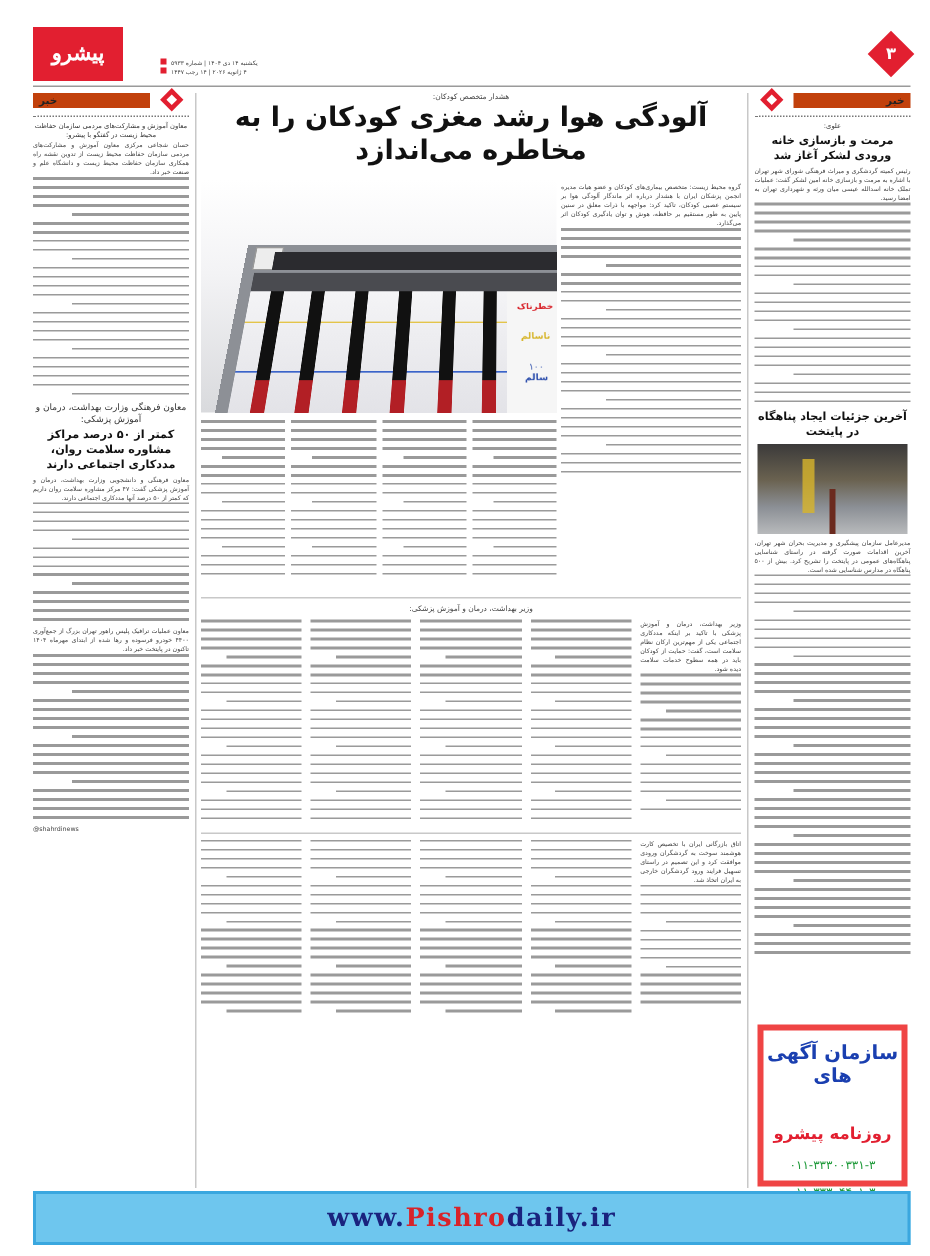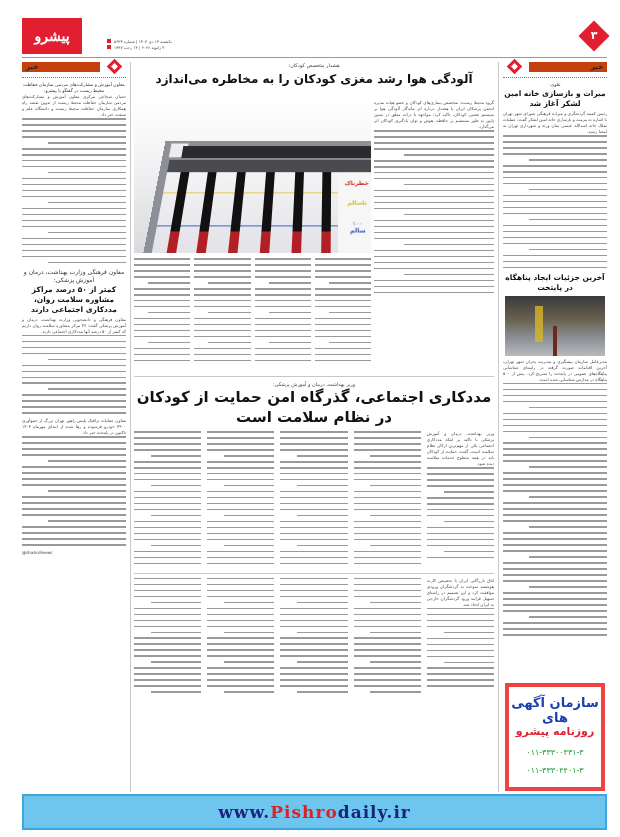--- a/index.html
+++ b/index.html
@@ -42,39 +42,39 @@
 
   .kicker { font-size: 4.5px; text-align: center; color: #333; line-height: 6px; }
   .side-head { font-size: 7.5px; font-weight: bold; text-align: center; line-height: 10px; color: #111; margin: 1px 0 2px; }
   .body-text { font-size: 4.2px; line-height: 6px; color: #444; text-align: justify; }
 
   .filler { display: block; }
   .filler i { display: block; height: 1.6px; background: #9a9a9a; margin: 0 0 4.4px 0; }
   .filler i:nth-child(5n) { width: 75%; margin-left: auto; }
 
   .main-kicker { font-size: 5px; text-align: center; color: #444; }
-  .main-head { font-size: 12px; font-weight: bold; text-align: center; color: #111; line-height: 22px; letter-spacing: -0.5px; }
+  .main-head { font-size: 18px; font-weight: bold; text-align: center; color: #111; line-height: 22px; letter-spacing: -0.5px; }
   .sub-head { font-size: 14px; font-weight: bold; text-align: center; color: #111; line-height: 18px; }
 
   .photo-main { position: absolute; left: 0; top: 38px; width: 237px; height: 155px; overflow: hidden;
                 background: linear-gradient(180deg,#ffffff 0%,#f3f3f5 40%,#d9dadd 100%); }
   .board { position: absolute; left: 20px; top: 36px; width: 230px; height: 130px; background: #8d9096;
            transform: perspective(300px) rotateX(18deg) skewX(-4deg); }
   .board .screen { position: absolute; left: 20px; top: 6px; width: 200px; height: 14px; background: #2b2b2f; }
   .board .headers { position: absolute; left: 8px; top: 22px; width: 214px; height: 14px; background: #4a4b50; }
   .board .field { position: absolute; left: 8px; top: 36px; width: 214px; height: 92px; background: linear-gradient(180deg,#f4f4f6,#e1e1e6); }
   .stripe { position: absolute; top: 36px; width: 9px; height: 92px; background: #111; }
   .stripe::after { content: ""; position: absolute; bottom: 0; left: 0; width: 9px; height: 30px; background: #b21f25; }
   .hline { position: absolute; left: 8px; width: 214px; height: 1px; }
   .legend-panel { position: absolute; right: 8px; top: 36px; width: 38px; height: 92px; background: #f6f6f6; font-size: 6px; text-align: center; }
   .sign { position: absolute; left: 6px; top: 2px; width: 20px; height: 18px; background: #ededed; border: 1px solid #999; }
 
   .ad-box { position: absolute; left: 505px; top: 683px; width: 100px; height: 108px; border: 4px solid #ef4444; background: #fff; text-align: center; direction: rtl; }
   .ad-box .l1 { color: #1a3fb0; font-weight: bold; font-size: 13px; margin-top: 8px; }
-  .ad-box .l2 { color: #e21f30; font-weight: bold; font-size: 11px; margin-top: 0; text-align: center; }
+  .ad-box .l2 { color: #e21f30; font-weight: bold; font-size: 11px; margin-top: 24px; text-align: center; }
   .ad-box .l3 { color: #1f9a3a; font-size: 8px; margin-top: 10px; direction: ltr; }
   .ad-box .l4 { color: #1f9a3a; font-size: 8px; margin-top: 9px; direction: ltr; }
 
   .footer-banner { position: absolute; left: 22px; top: 794px; width: 585px; height: 36px; background: #6ec6ee; border: 2px solid #3aa7df;
                    display: flex; align-items: center; justify-content: center; direction: ltr; gap: 8px; }
   .footer-banner .www { font-family: "DejaVu Serif", serif; font-weight: bold; font-size: 17px; color: #1a237e; letter-spacing: 1px; }
   .footer-banner .www .red { color: #d8232a; }
   .footer-banner .fa { font-weight: bold; font-size: 16px; color: #f5e31a; direction: rtl; text-shadow: 0 0 1px #555; }
 
   .tunnel-photo { width: 100px; height: 60px; margin: 3px auto; background: linear-gradient(180deg,#3b3a3a 0%,#6a6250 40%,#8b8f95 70%,#b8babc 100%); position: relative; }
@@ -199,21 +199,21 @@
 
   <div class="col col-right">
     <div class="khabar">
       <div class="bar">خبر</div>
       <div class="diamond"></div>
     </div>
     <div class="dotted"></div>
 
     <div>
       <div class="kicker">علوی:</div>
-      <div class="side-head">میراث و بازسازی خانه امین لشکر آغاز شد</div>
+      <div class="side-head">مرمت و بازسازی خانه ورودی لشکر آغاز شد</div>
       <div class="body-text">رئیس کمیته گردشگری و میراث فرهنگی شورای شهر تهران با اشاره به مرمت و بازسازی خانه امین لشکر گفت: عملیات تملک خانه اسدالله عیسی میان ورثه و شهرداری تهران به امضا رسید.</div>
       <div class="filler">
         <i></i>
           <i></i>
           <i></i>
           <i></i>
           <i></i>
           <i></i>
           <i></i>
           <i></i>
@@ -437,21 +437,20 @@
             <i></i>
             <i></i>
           </div>
       </div>
     </div>
 
     <div class="rule-h"></div>
 
     <div>
       <div class="main-kicker">وزیر بهداشت، درمان و آموزش پزشکی:</div>
-      <div class="sub-head" style="font-size:15px;line-height:20px;">مددکاری اجتماعی، گذرگاه امن حمایت از کودکان در نظام سلامت است</div>
       <div style="display:flex;gap:6px;margin-top:4px;">
         <div style="flex:1">
           <div class="body-text">وزیر بهداشت، درمان و آموزش پزشکی با تاکید بر اینکه مددکاری اجتماعی یکی از مهم‌ترین ارکان نظام سلامت است، گفت: حمایت از کودکان باید در همه سطوح خدمات سلامت دیده شود.</div>
           <div class="filler">
               <i></i>
               <i></i>
               <i></i>
               <i></i>
               <i></i>
               <i></i>

